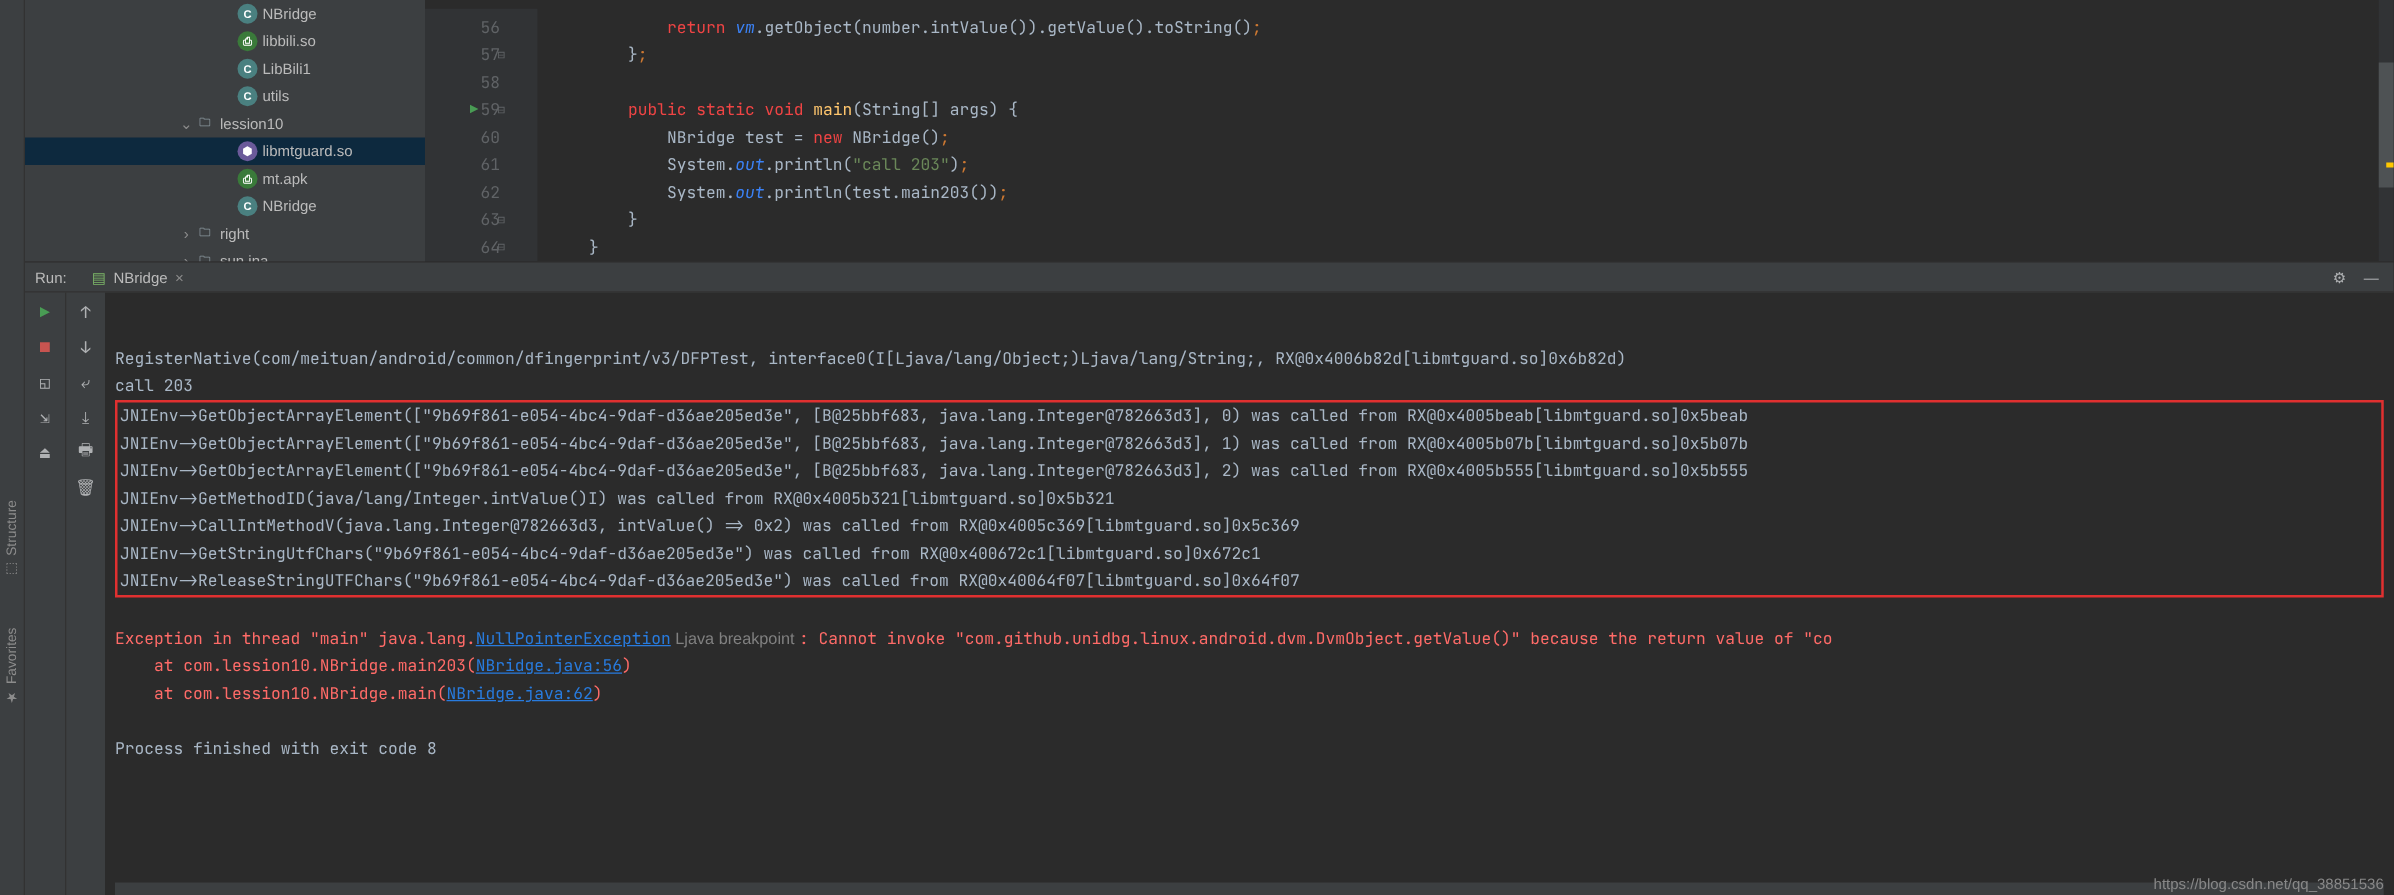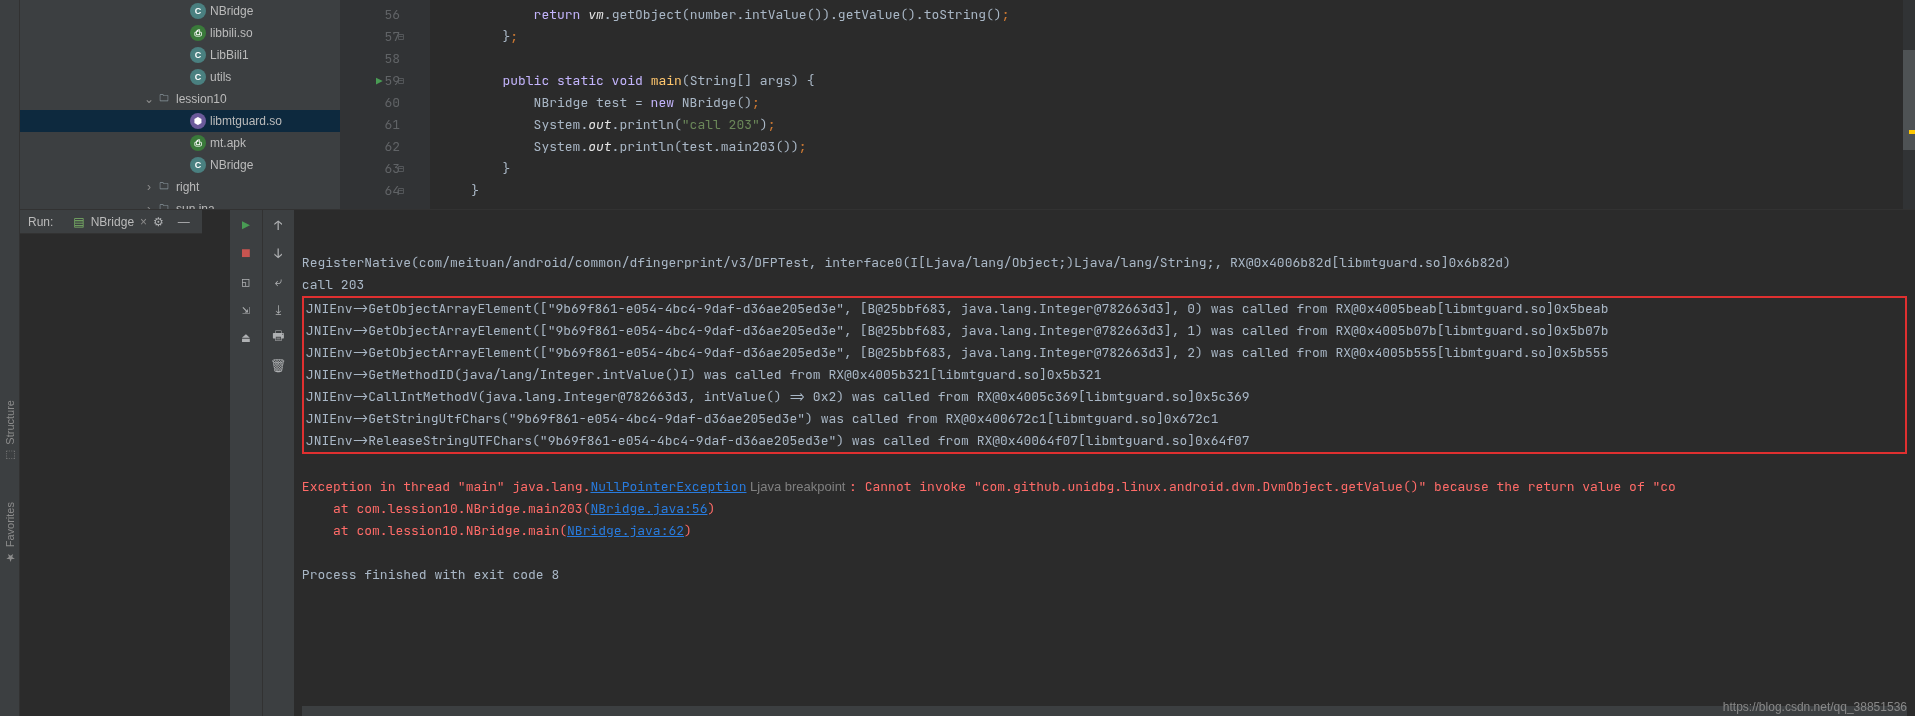--- a/index.html
+++ b/index.html
@@ -77,20 +77,21 @@
   font-weight: bold;
 }
 .icon-file { background: #3a7a3a; color: #fff; border-radius: 2px; font-size: 8px; }
 .icon-class-c { background: #4a8080; color: #fff; }
 .icon-so { background: #6b5a9a; color: #fff; border-radius: 2px; font-size: 9px; }
 .editor {
   flex: 1;
   background: #2b2b2b;
   display: flex;
   position: relative;
+  align-items: flex-end;
 }
 .gutter {
   width: 90px;
   background: #313335;
   padding-top: 4px;
   text-align: right;
   padding-right: 30px;
   color: #606366;
   line-height: 22px;
   position: relative;
@@ -109,23 +110,23 @@
   cursor: pointer;
 }
 .code {
   flex: 1;
   padding-top: 4px;
   padding-left: 10px;
   line-height: 22px;
   white-space: pre;
   overflow: hidden;
 }
-.kw { color: #c4b5fd; }
+.kw { color: #ef4444; }
 .str { color: #6a8759; }
-.fld { color: #e5e5e5; font-style: italic; }
+.fld { color: #3b82f6; font-style: italic; }
 .mth { color: #ffc66d; }
 .semi { color: #cc7832; }
 .editor-scrollbar {
   position: absolute;
   right: 0;
   top: 0;
   width: 12px;
   height: 100%;
   background: #313335;
 }
@@ -141,23 +142,22 @@
   position: absolute;
   right: 0;
   width: 6px;
   height: 4px;
   background: #ffc800;
   top: 130px;
 }
 .lower {
   flex: 1;
   display: flex;
-  flex-direction: row;
+  flex-direction: column;
   background: #2b2b2b;
-  gap: 28px;
 }
 .run-tab-bar {
   height: 24px;
   background: #3c3f41;
   display: flex;
   align-items: center;
   padding-left: 8px;
   font-family: sans-serif;
   font-size: 12px;
   color: #bbbbbb;

